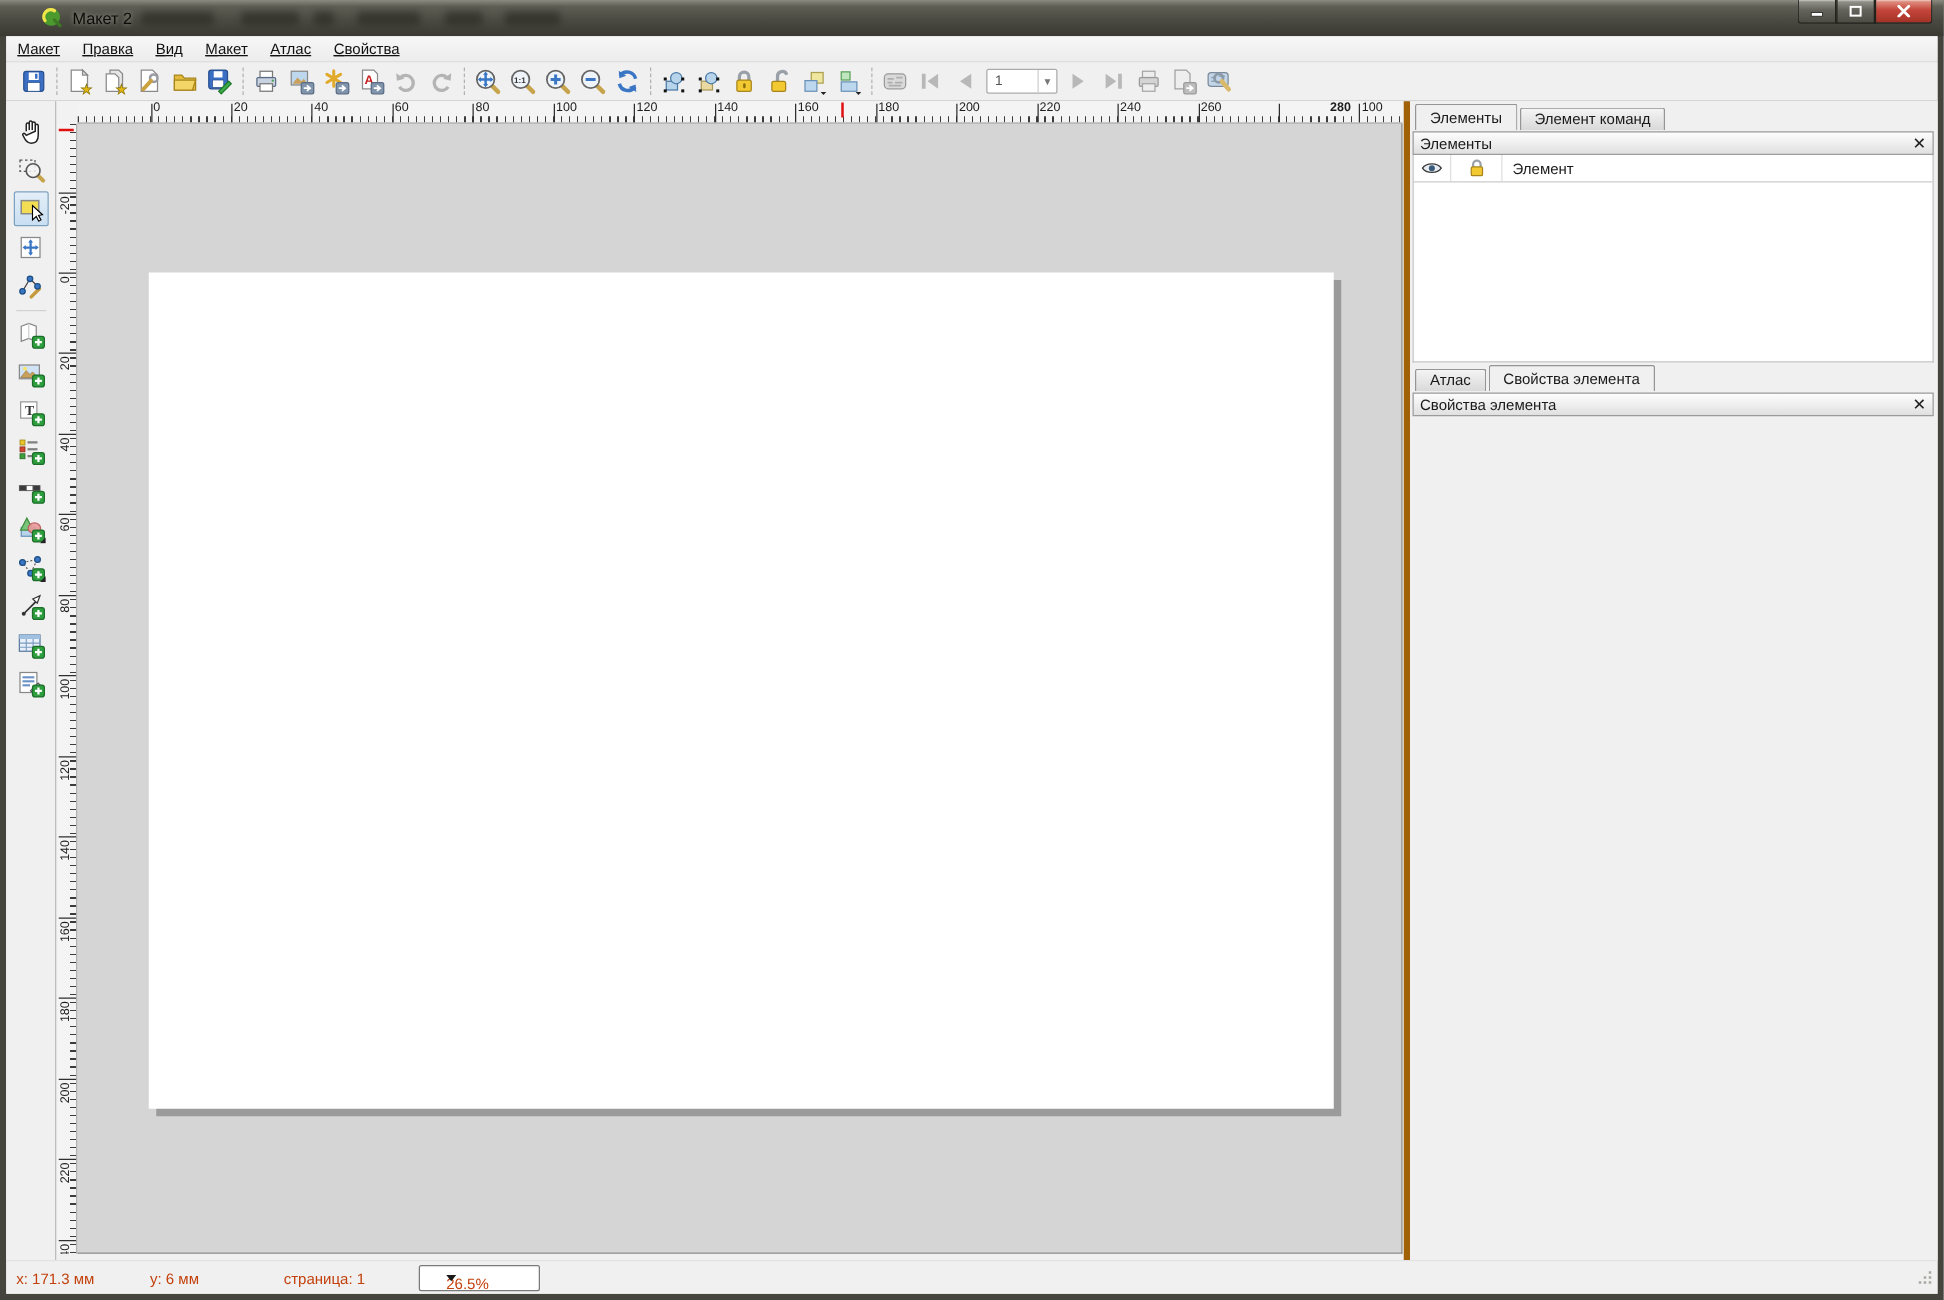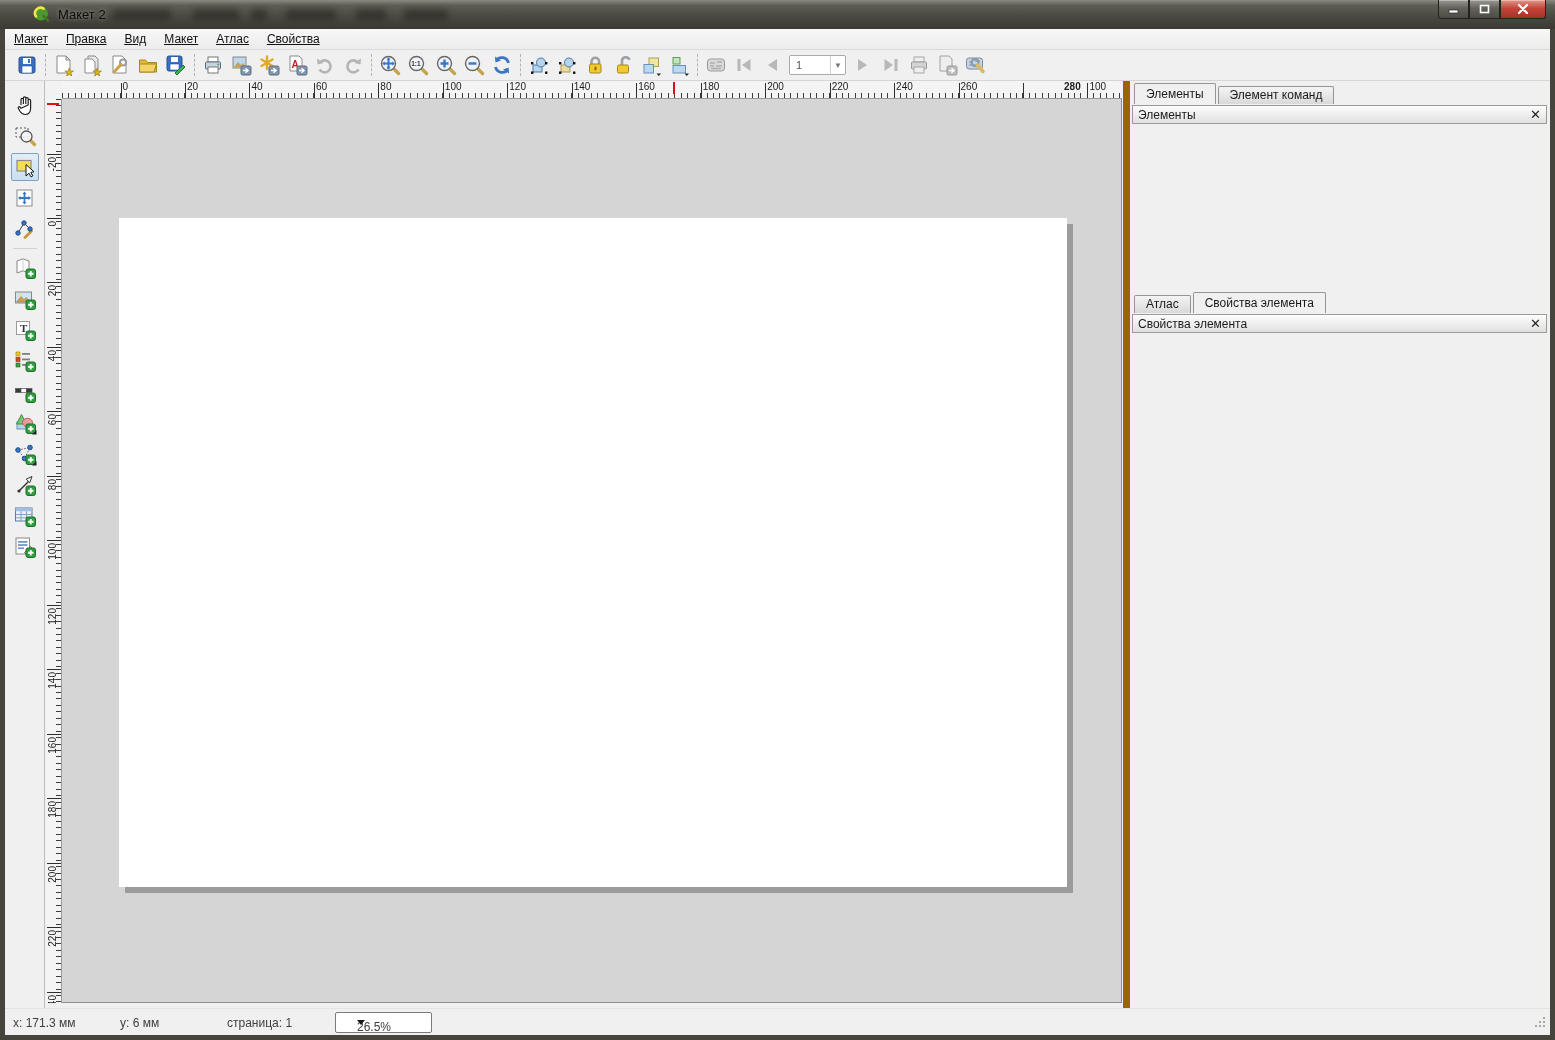--- a/index.html
+++ b/index.html
@@ -71,39 +71,39 @@
     transform-origin:0 0; transform:rotate(-90deg) translateX(-100%); display:block; }
   .vmarker { position:absolute; left:1px; height:2px; width:12px; background:#e01010; display:block; }
 
   .canvas { position:absolute; left:57px; top:18px; width:1060px; height:904px; background:#d5d5d5;
     border-right:1px solid #8f8f8f; border-bottom:1px solid #8f8f8f; overflow:hidden; }
   .page { position:absolute; left:57px; top:119px; width:948px; height:669px; background:#ffffff;
     box-shadow:6px 6px 0 #9b9b9b; }
 
   
   .right-panel { position:absolute; right:0; top:0; width:427px; height:100%;
-    border-left:7px solid #a16207; background:#f0f0f0; font-size:12px; color:#1a1a1a; }
+    border-left:5px solid #a16207; background:#f0f0f0; font-size:12px; color:#1a1a1a; }
   .tabbar { position:absolute; left:4px; display:flex; align-items:flex-end; height:22px; }
   .tab { height:18px; line-height:17px; padding:0 11px; border:1px solid #959595; border-bottom:none;
     border-radius:2px 2px 0 0; background:linear-gradient(#f4f4f4,#d9d9d9); margin-right:2px; }
   .tab.active { height:21px; line-height:20px; background:#f0f0f0; position:relative; z-index:2; }
   .phead { position:absolute; left:2px; right:3px; height:19px;
     background:linear-gradient(#fdfdfd,#e0e0e0); border:1px solid #9b9b9b;
     display:flex; align-items:center; padding:0 5px; }
   .phead .x { margin-left:auto; font-size:13px; line-height:13px; color:#222; }
   .items-box { position:absolute; left:2px; right:3px; background:#fff; border:1px solid #c2c2c2;
     border-top:none; }
   .items-head { display:flex; height:22px; border-bottom:1px solid #cccccc; align-items:center; }
   .col-eye { width:30px; display:flex; justify-content:center; border-right:1px solid #e0e0e0; height:100%; align-items:center; }
   .col-lock { width:41px; display:flex; justify-content:center; border-right:1px solid #e0e0e0; height:100%; align-items:center; }
   .col-name { padding-left:8px; }
 
   
   .statusbar { position:absolute; left:0; bottom:0; width:100%; height:27px; background:#f0f0f0;
-    border-top:1px solid #e3e3e3; font-size:12px; color:#404040; }
+    border-top:1px solid #e3e3e3; font-size:12px; color:#c2410c; }
   .statusbar span { position:absolute; top:7px; }
   .zoom-combo { position:absolute; left:330px; top:3px; width:97px; height:21px; background:#fff;
     border:1px solid #7a7a7a; border-radius:2px; display:flex; align-items:center;
     padding-left:21px; font-size:12px; }
   .zoom-combo .zarrow { margin-left:auto; margin-right:7px; width:0; height:0;
     border-left:4px solid transparent; border-right:4px solid transparent; border-top:5px solid #1a1a1a; }
   .grip { position:absolute; right:3px; bottom:3px; }
 </style>
 </head>
 <body>
@@ -605,20 +605,37 @@
 
       <div class="right-panel">
         <div class="tabbar" style="top:1px;">
           <div class="tab active">Элементы</div>
           <div class="tab">Элемент команд</div>
         </div>
         <div class="phead" style="top:24px;">
           <span>Элементы</span>
           <span class="x">✕</span>
         </div>
+        <div class="items-box" style="top:43px; height:166px;">
+          <div class="items-head">
+            <span class="col-eye">
+              <svg width="17" height="11" viewBox="0 0 17 11">
+                <path d="M1 5.5 C4 1 13 1 16 5.5 C13 10 4 10 1 5.5 z" fill="#e8eef4" stroke="#3a3a3a" stroke-width="1.1"></path>
+                <circle cx="8.5" cy="5.5" r="2.4" fill="#3a5a7a"></circle>
+              </svg>
+            </span>
+            <span class="col-lock">
+              <svg width="13" height="15" viewBox="0 0 13 15">
+                <path d="M3.5 7 V4.5 a3 3 0 0 1 6 0 V7" stroke="#9aa0a8" stroke-width="1.8" fill="none"></path>
+                <rect x="2" y="6.5" width="9" height="7" rx="1" fill="#f3c932" stroke="#a8851a"></rect>
+              </svg>
+            </span>
+            <span class="col-name">Элемент</span>
+          </div>
+        </div>
         <div class="tabbar" style="top:210px;">
           <div class="tab">Атлас</div>
           <div class="tab active">Свойства элемента</div>
         </div>
         <div class="phead" style="top:233px;">
           <span>Свойства элемента</span>
           <span class="x">✕</span>
         </div>
       </div>
     </div>

